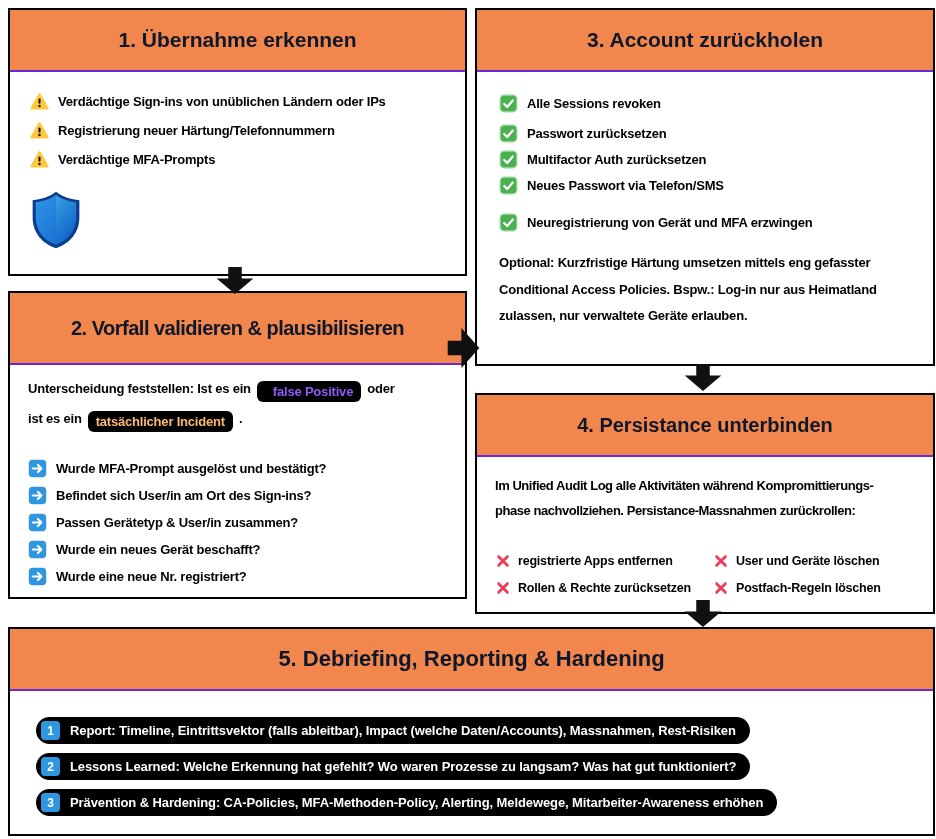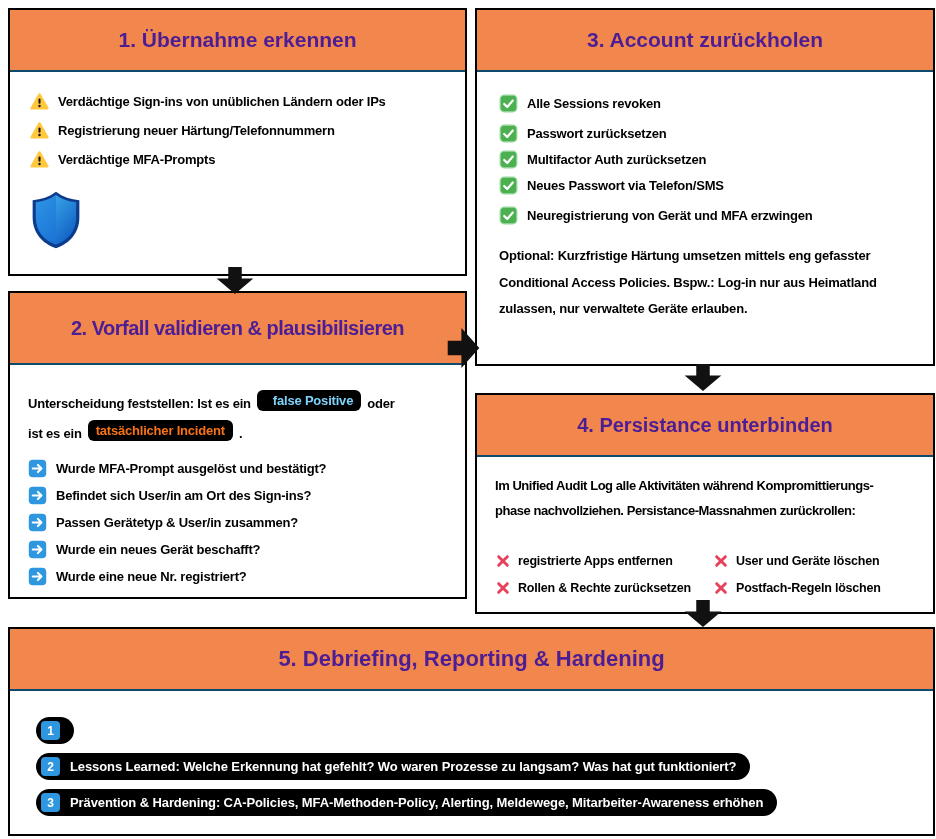--- a/index.html
+++ b/index.html
@@ -1,28 +1,28 @@
 <!DOCTYPE html>
 <html><head>
 <meta charset="utf-8">
 <style>
   html,body{margin:0;padding:0;background:#ffffff;}
   .canvas{position:relative;width:936px;height:839px;background:#fff;color:#000;
     font-family:"Liberation Sans","DejaVu Sans",sans-serif;font-weight:700;overflow:hidden;}
   .box{position:absolute;border:2px solid #000;background:#fff;}
-  .hdr{background:#F2874D;border-bottom:2px solid #0c4a6e;display:flex;align-items:center;justify-content:center;color:#4c1d95;}
+  .hdr{background:#F2874D;border-bottom:2px solid #6d28d9;display:flex;align-items:center;justify-content:center;color:#0f172a;}
   .content{position:relative;}
   .row{display:flex;align-items:center;gap:9px;}
   .t{font-size:13px;letter-spacing:-0.2px;}
   .flow{position:absolute;z-index:5;}
   svg{display:block;flex:none;}
-  .introline{display:flex;align-items:flex-end;gap:6px;height:30px;white-space:nowrap;}
+  .introline{display:flex;align-items:flex-start;gap:6px;height:30px;white-space:nowrap;}
   .bdg{background:#000;border-radius:6px;padding:3px 8px;font-size:13px;letter-spacing:-0.2px;display:inline-block;}
-  .bdg-red{color:#7dd3fc;padding-left:16px;}
-  .bdg-green{color:#f97316;}
+  .bdg-red{color:#8b5cf6;padding-left:16px;}
+  .bdg-green{color:#fdba74;}
   .pill5{display:flex;align-items:center;gap:10px;background:#000;color:#fff;border-radius:14px;
     height:27px;padding:0 14px 0 5px;margin-bottom:9px;font-size:13px;letter-spacing:-0.1px;width:fit-content;white-space:nowrap;}
   .numbadge{width:19px;height:19px;background:#2E97E0;border-radius:4px;color:#fff;display:flex;
     align-items:center;justify-content:center;font-size:12px;flex:none;}
   .qlist .row{margin-bottom:8px;}
   .acts{display:grid;grid-template-columns:218px auto;row-gap:11px;margin-top:30px;}
   .acts .row{gap:7px;}
   .acts .t{font-size:12.5px;}
 </style>
 </head>
@@ -159,21 +159,21 @@
             <use href="#i-check"></use>
           </svg>
         <span class="t">Passwort zurücksetzen</span>
       </div>
       <div class="row" style="margin-bottom:7px">
         <svg width="19" height="19">
             <use href="#i-check"></use>
           </svg>
         <span class="t">Multifactor Auth zurücksetzen</span>
       </div>
-      <div class="row" style="margin-bottom:11px">
+      <div class="row" style="margin-bottom:18px">
         <svg width="19" height="19">
             <use href="#i-check"></use>
           </svg>
         <span class="t">Neues Passwort via Telefon/SMS</span>
       </div>
       <div class="row">
         <svg width="19" height="19">
             <use href="#i-check"></use>
           </svg>
         <span class="t">Neuregistrierung von Gerät und MFA erzwingen</span>
@@ -214,20 +214,21 @@
         </div>
       </div>
     </div>
   </div>
 
   <div class="box" style="left:8px;top:627px;width:923px;height:205px">
     <div class="hdr" style="height:60px;font-size:22px">5. Debriefing, Reporting &amp; Hardening</div>
     <div class="content" style="padding:26px 0 0 26px">
       <div class="pill5">
         <span class="numbadge">1</span>
+        <span>Report: Timeline, Eintrittsvektor (falls ableitbar), Impact (welche Daten/Accounts), Massnahmen, Rest-Risiken</span>
       </div>
       <div class="pill5">
         <span class="numbadge">2</span>
         <span>Lessons Learned: Welche Erkennung hat gefehlt? Wo waren Prozesse zu langsam? Was hat gut funktioniert?</span>
       </div>
       <div class="pill5">
         <span class="numbadge">3</span>
         <span>Prävention &amp; Hardening: CA-Policies, MFA-Methoden-Policy, Alerting, Meldewege, Mitarbeiter-Awareness erhöhen</span>
       </div>
     </div>

